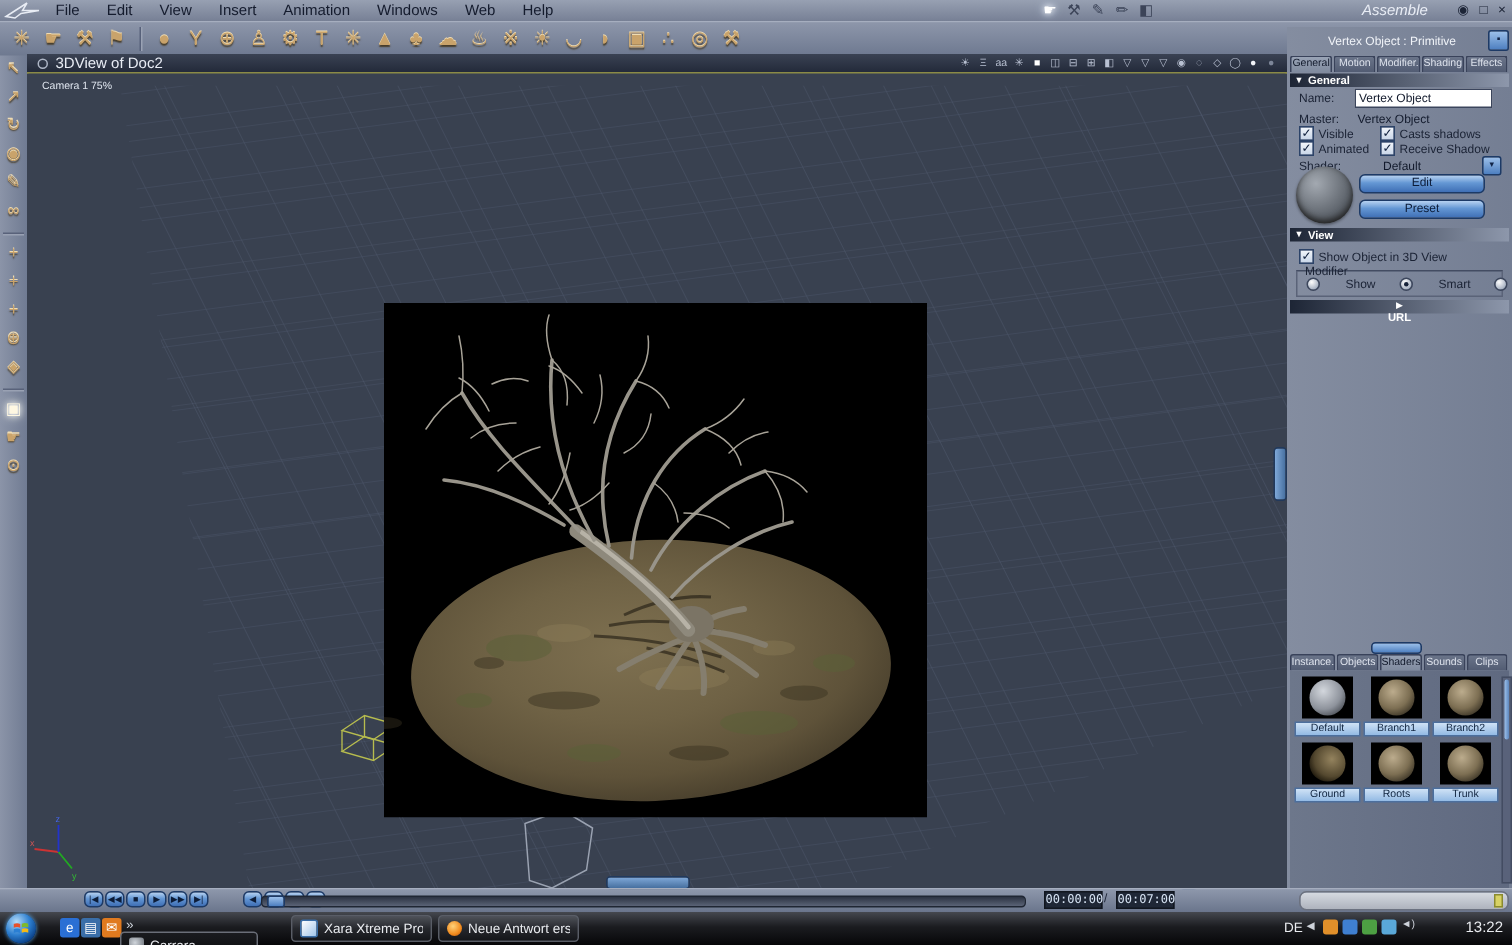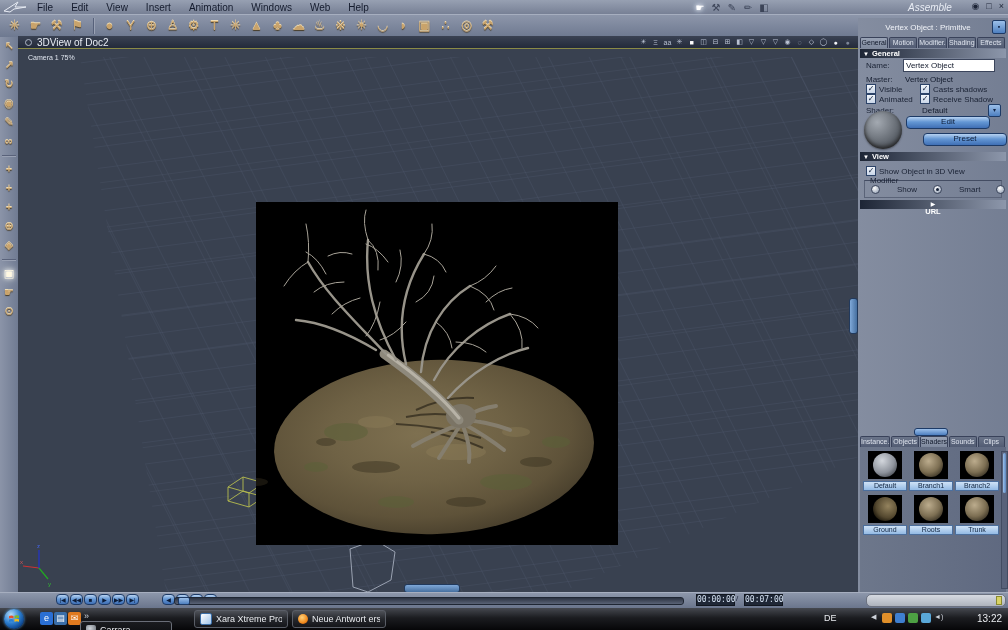--- a/index.html
+++ b/index.html
@@ -131,21 +131,21 @@
   .ql{top:612px;width:13px;height:13px;font-size:9px;text-align:center;line-height:13px;z-index:41;border-radius:2px;}
   #ql-overflow{left:84px;top:611px;color:#cdd2da;font-size:9px;z-index:41;}
   .task{top:610px;height:18px;border-radius:3px;border:1px solid #595d66;z-index:41;
     background:linear-gradient(#4e5158,#26282d 50%,#141519);display:flex;align-items:center;padding:0 5px;gap:4px;box-sizing:border-box;}
   .task.active{background:linear-gradient(#1a1b1f,#0a0b0d);border-color:#6a6e78;}
   .task-label{font-size:9px;color:#e9ebef;white-space:nowrap;overflow:hidden;}
   .task-icon{width:10px;height:10px;border-radius:2px;flex:none;}
   .task-icon.carrara{background:radial-gradient(circle at 40% 35%,#cfd4da,#5a6068);}
   .task-icon.xara{background:linear-gradient(135deg,#ffffff,#9fc4ea);border:1px solid #3a6ea8;}
   .task-icon.firefox{border-radius:50%;background:radial-gradient(circle at 40% 35%,#ffd27a,#f08a1d 60%,#a9480a);}
-  #tray-lang{left:824px;top:613px;font-size:9px;color:#e9ebef;z-index:41;}
+  #tray-lang{left:856px;top:613px;font-size:9px;color:#e9ebef;z-index:41;}
   #tray-chevron{left:871px;top:613px;font-size:7px;color:#cdd2da;z-index:41;}
   .tray-ico{top:613px;width:10px;height:10px;border-radius:2px;z-index:41;}
   #clock{left:977px;top:613px;font-size:10px;color:#e9ebef;z-index:41;}
 </style>
 </head>
 <body>
 
 <div id="menubar">
   <svg id="logo" viewBox="0 0 26 12">
     <path d="M2,10 L16,1 L13,6 L24,6 L12,8 L8,11 Z" fill="none" stroke="#e8ecf4" stroke-width="1"></path>
@@ -419,21 +419,21 @@
 <div class="check abs" style="left:920px;top:94px;">
   <span class="cbox">✓</span>
   <span class="clabel">Receive Shadow</span>
 </div>
 
 <div class="rp-label abs" style="left:866px;top:106px;">Shader:</div>
 <div class="rp-value abs" style="left:922px;top:106px;">Default</div>
 <div class="abs" id="shader-dd-btn" style="left:988px;top:104px;width:11px;height:11px;border-radius:2px;background:linear-gradient(#9cc0ea,#4d7fc0);border:1px solid #1d3a66;z-index:26;font-size:6px;color:#102346;text-align:center;line-height:10px;">▾</div>
 <div id="shader-ball" class="abs"></div>
 <div class="blue-btn abs" style="left:906px;top:116px;width:82px;height:11px;line-height:10px;">Edit</div>
-<div class="blue-btn abs" style="left:906px;top:133px;width:82px;height:11px;line-height:10px;margin-left:17px;">Preset</div>
+<div class="blue-btn abs" style="left:906px;top:133px;width:82px;height:11px;line-height:10px;">Preset</div>
 
 <div class="section-header abs" style="top:152px;">
   <span class="tri">▼</span>
   <span class="stext">View</span>
 </div>
 <div class="check abs" style="left:866px;top:166px;">
   <span class="cbox">✓</span>
   <span class="clabel">Show Object in 3D View</span>
 </div>
 <div class="rp-label abs" style="left:870px;top:176px;z-index:27;">Modifier</div>

